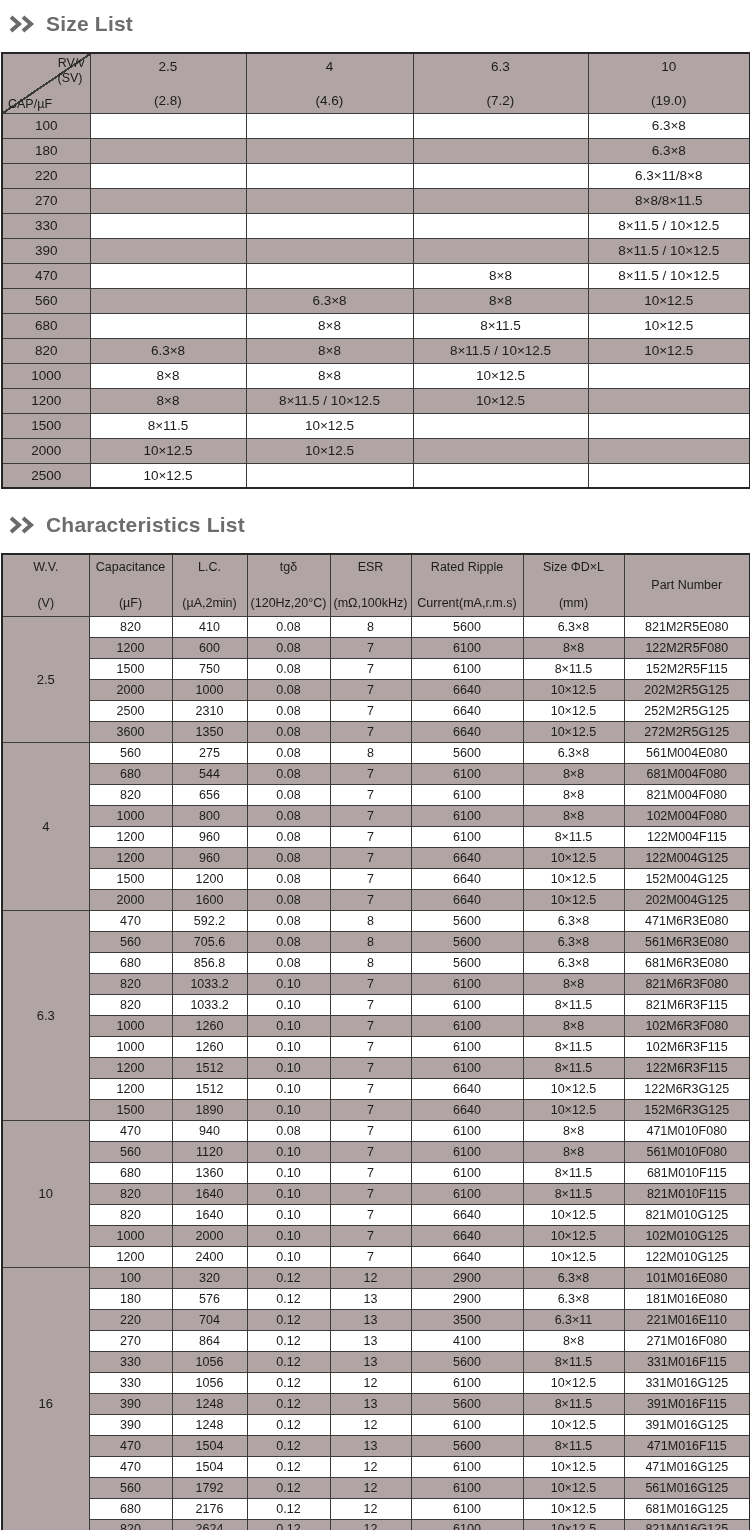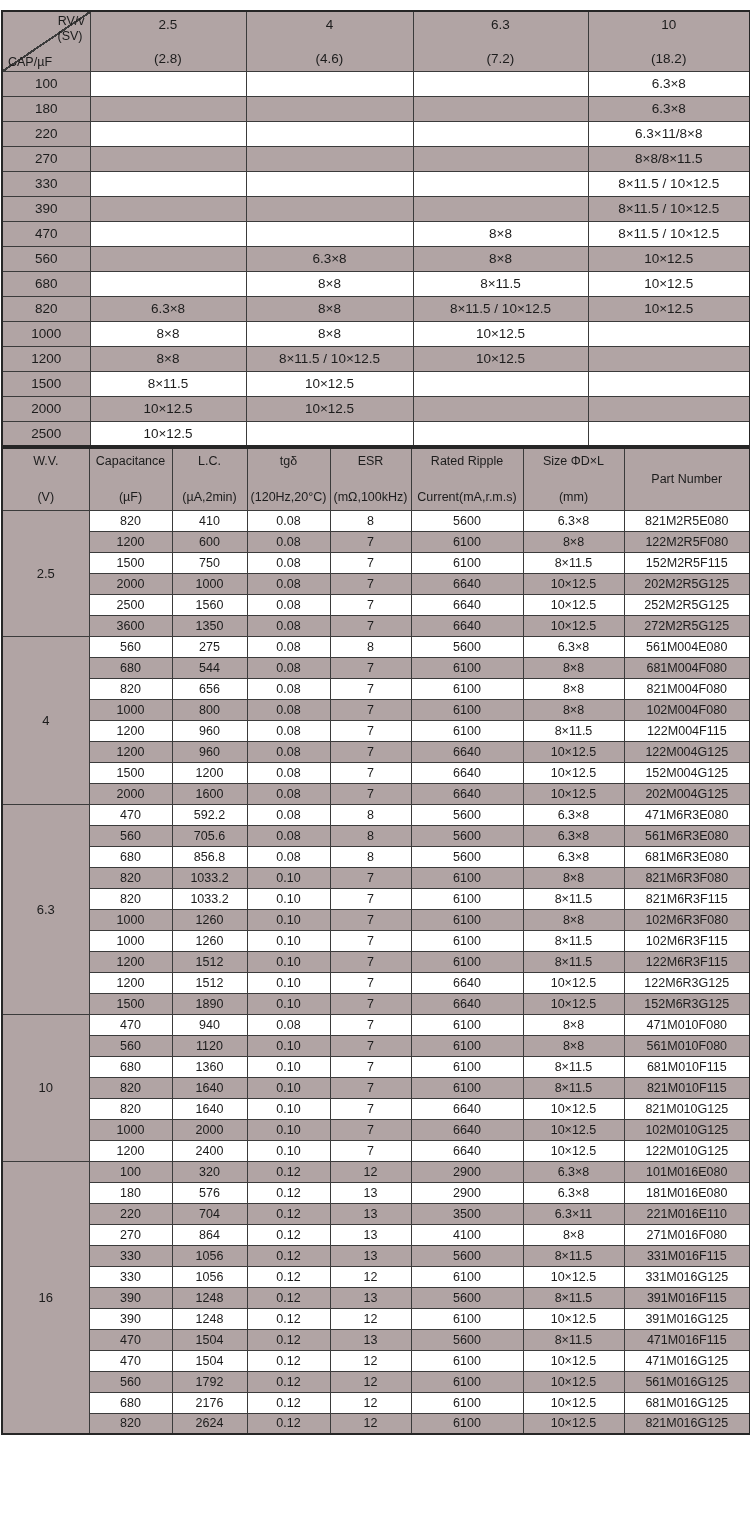--- a/index.html
+++ b/index.html
@@ -71,20 +71,29 @@
   .char-table tbody tr{height:21px;}
   .char-table tbody tr:nth-child(even) td{background:var(--mauve);}
   .char-table th{line-height:1.35;}
   .wv-cell{font-size:13px;}
 </style>
 </head>
 <body>
 
 <div class="page">
 
+  <div class="section-title">
+    <span class="chev">
+      <svg width="30" height="18" viewBox="0 0 30 18" aria-hidden="true">
+        <polyline points="3,2 11,9 3,16" fill="none" stroke="#6a6a6a" stroke-width="4"></polyline>
+        <polyline points="15,2 23,9 15,16" fill="none" stroke="#6a6a6a" stroke-width="4"></polyline>
+      </svg>
+    </span>
+    <span>Size List</span>
+  </div>
 
   <table class="size-table">
     <colgroup>
       <col style="width:88px">
         <col style="width:156px">
         <col style="width:167px">
       <col style="width:175px">
         <col style="width:162px">
     </colgroup>
     <thead>
@@ -101,21 +110,21 @@
         <th>
           <span>4</span>
           <span class="sub">(4.6)</span>
         </th>
         <th>
           <span>6.3</span>
           <span class="sub">(7.2)</span>
         </th>
         <th>
           <span>10</span>
-          <span class="sub">(18.2)</span>
+          <span class="sub">(19.0)</span>
         </th>
       </tr>
     </thead>
     <tbody>
         <tr>
           <td class="hdr-col">100</td>
           <td></td>
           <td></td>
           <td></td>
           <td>6.3×8</td>
@@ -214,20 +223,29 @@
         <tr>
           <td class="hdr-col">2500</td>
           <td>10×12.5</td>
           <td></td>
           <td></td>
           <td></td>
         </tr>
       </tbody>
   </table>
 
+  <div class="section-title second">
+    <span class="chev">
+      <svg width="30" height="18" viewBox="0 0 30 18" aria-hidden="true">
+        <polyline points="3,2 11,9 3,16" fill="none" stroke="#6a6a6a" stroke-width="4"></polyline>
+        <polyline points="15,2 23,9 15,16" fill="none" stroke="#6a6a6a" stroke-width="4"></polyline>
+      </svg>
+    </span>
+    <span>Characteristics List</span>
+  </div>
 
   <table class="char-table">
     <colgroup>
       <col style="width:87px">
         <col style="width:83px">
         <col style="width:75px">
         <col style="width:83px">
       <col style="width:81px">
         <col style="width:112px">
         <col style="width:101px">
@@ -301,21 +319,21 @@
           <td>2000</td>
           <td>1000</td>
           <td>0.08</td>
           <td>7</td>
           <td>6640</td>
           <td>10×12.5</td>
           <td>202M2R5G125</td>
         </tr>
         <tr>
           <td>2500</td>
-          <td>1560</td>
+          <td>2310</td>
           <td>0.08</td>
           <td>7</td>
           <td>6640</td>
           <td>10×12.5</td>
           <td>252M2R5G125</td>
         </tr>
         <tr>
           <td>3600</td>
           <td>1350</td>
           <td>0.08</td>

